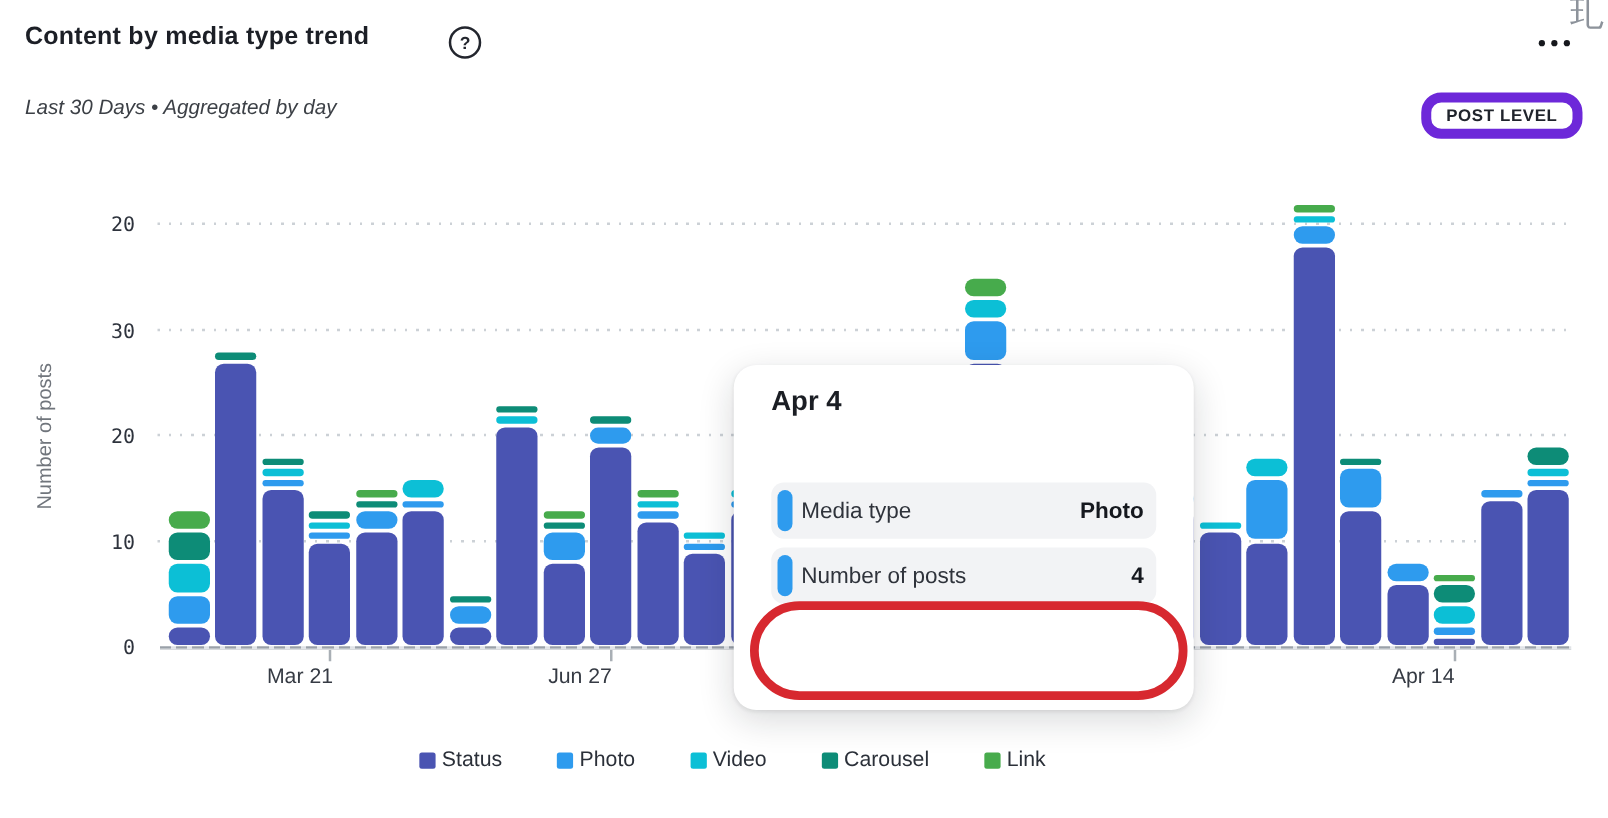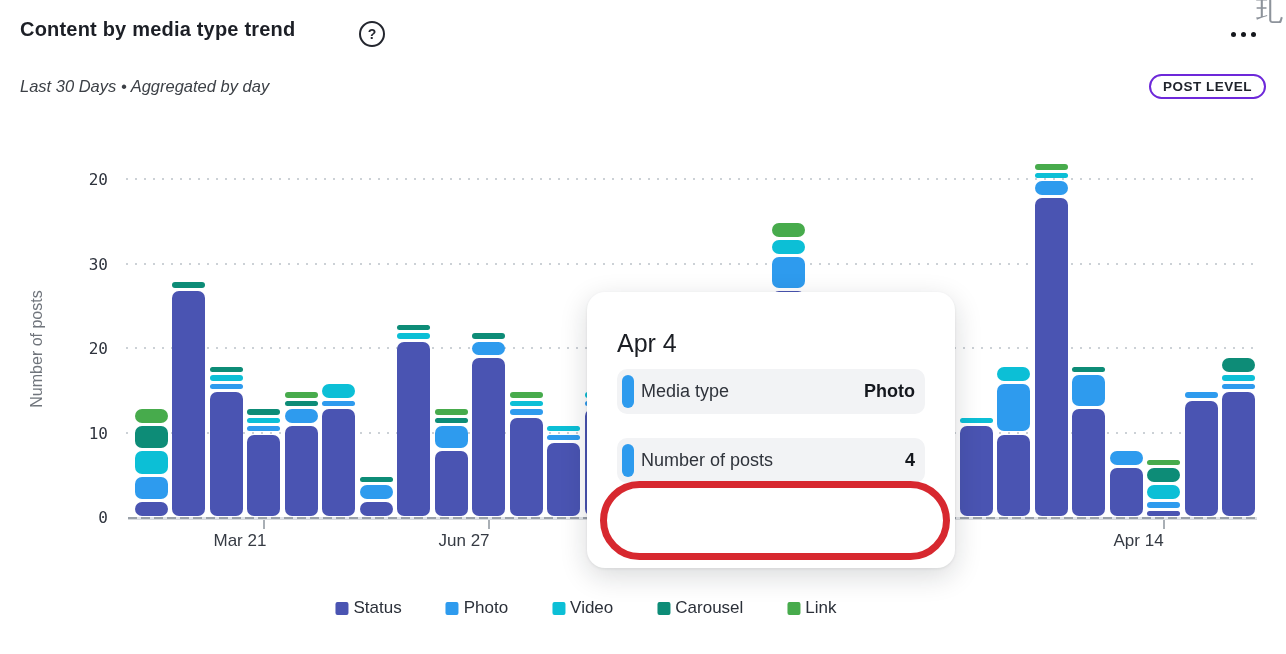--- a/index.html
+++ b/index.html
@@ -7,21 +7,21 @@
         font-family:"Liberation Sans", sans-serif;color:#22252c;}
   .abs{position:absolute;}
 
   
   .title{left:20px;top:18px;font-size:20px;font-weight:700;color:#1c1f26;letter-spacing:.2px;}
   .help{left:359px;top:21px;width:22px;height:22px;border:2px solid #23262e;border-radius:50%;
         display:flex;align-items:center;justify-content:center;font-size:14px;font-weight:700;color:#23262e;cursor:pointer;}
   .dots{right:26px;top:28px;display:flex;gap:5px;cursor:pointer;padding:4px;}
   .dots i{width:5px;height:5px;border-radius:50%;background:#16181d;}
   .subtitle{left:20px;top:77px;font-size:16.5px;color:#3c4046;font-style:italic;}
-  .badge{right:20px;top:74px;border:2px solid #6d28d9;border-radius:16px;padding:3px 12px;
+  .badge{right:20px;top:74px;border:8px solid #6d28d9;border-radius:16px;padding:3px 12px;
          font-size:13.5px;font-weight:700;letter-spacing:.5px;color:#20242c;background:#fff;}
   .corner-glyph{right:2px;top:-8px;font-size:28px;color:#8d939b;
          font-family:"DejaVu Sans", sans-serif;}
 
   
   .y-title{left:37px;top:349px;transform:translate(-50%,-50%) rotate(-90deg);white-space:nowrap;
            font-size:16px;color:#70757c;}
   .gridline{height:2px;background-image:repeating-linear-gradient(to right,#ccd1d6 0 2px,transparent 2px 9px);}
   .ytick-label{width:68px;text-align:right;font-family:"DejaVu Sans Mono", monospace;
                font-size:16px;color:#2e333d;}
@@ -34,21 +34,21 @@
 
   
   .legend{left:586px;top:598px;transform:translateX(-50%);display:flex;gap:44px;align-items:center;}
   .legend-item{display:flex;align-items:center;gap:5px;cursor:pointer;}
   .legend-swatch{width:13px;height:13px;border-radius:2px;}
   .legend-label{font-size:17px;color:#2b3039;}
 
   
   .tooltip{left:587px;top:292px;width:368px;height:276px;background:#fff;border-radius:18px;z-index:5;
            box-shadow:0 8px 28px rgba(20,24,31,.16),0 1px 3px rgba(20,24,31,.08);}
-  .tt-date{position:absolute;left:30px;top:37px;font-size:25px;font-weight:400;color:#1b1e24;}
+  .tt-date{position:absolute;left:30px;top:16px;font-size:22px;font-weight:700;color:#1b1e24;}
   .tt-row{position:absolute;left:30px;width:308px;height:45px;background:#f2f3f5;border-radius:10px;
           display:flex;align-items:center;}
   .tt-marker{width:12px;height:33px;border-radius:6px;background:#2e9bee;margin-left:5px;flex:none;}
   .tt-label{font-size:18px;color:#2f333b;margin-left:7px;}
   .tt-value{font-size:18px;font-weight:700;color:#15181e;margin-left:auto;margin-right:10px;}
   .tt-action{position:absolute;left:32px;top:200px;width:300px;height:46px;display:flex;align-items:center;gap:13px;cursor:pointer;}
   .tt-action-label{font-size:18px;color:#22252c;}
 
   .red-annotation{left:600px;top:481px;width:350px;height:79px;border:7px solid #d7282f;
                   border-radius:40px;z-index:6;pointer-events:none;box-sizing:border-box;}
@@ -263,21 +263,21 @@
         <span class="legend-label">Carousel</span>
       </div>
       <div class="legend-item">
         <span class="legend-swatch" style="background: rgb(71, 171, 76);"></span>
         <span class="legend-label">Link</span>
       </div>
     </div>
 
   <div class="abs tooltip">
     <div class="tt-date">Apr 4</div>
-    <div class="tt-row" style="top:77px">
+    <div class="tt-row" style="top:94px">
       <span class="tt-marker"></span>
       <span class="tt-label">Media type</span>
       <span class="tt-value">Photo</span>
     </div>
     <div class="tt-row" style="top:146px">
       <span class="tt-marker"></span>
       <span class="tt-label">Number of posts</span>
       <span class="tt-value">4</span>
     </div>
   </div>

